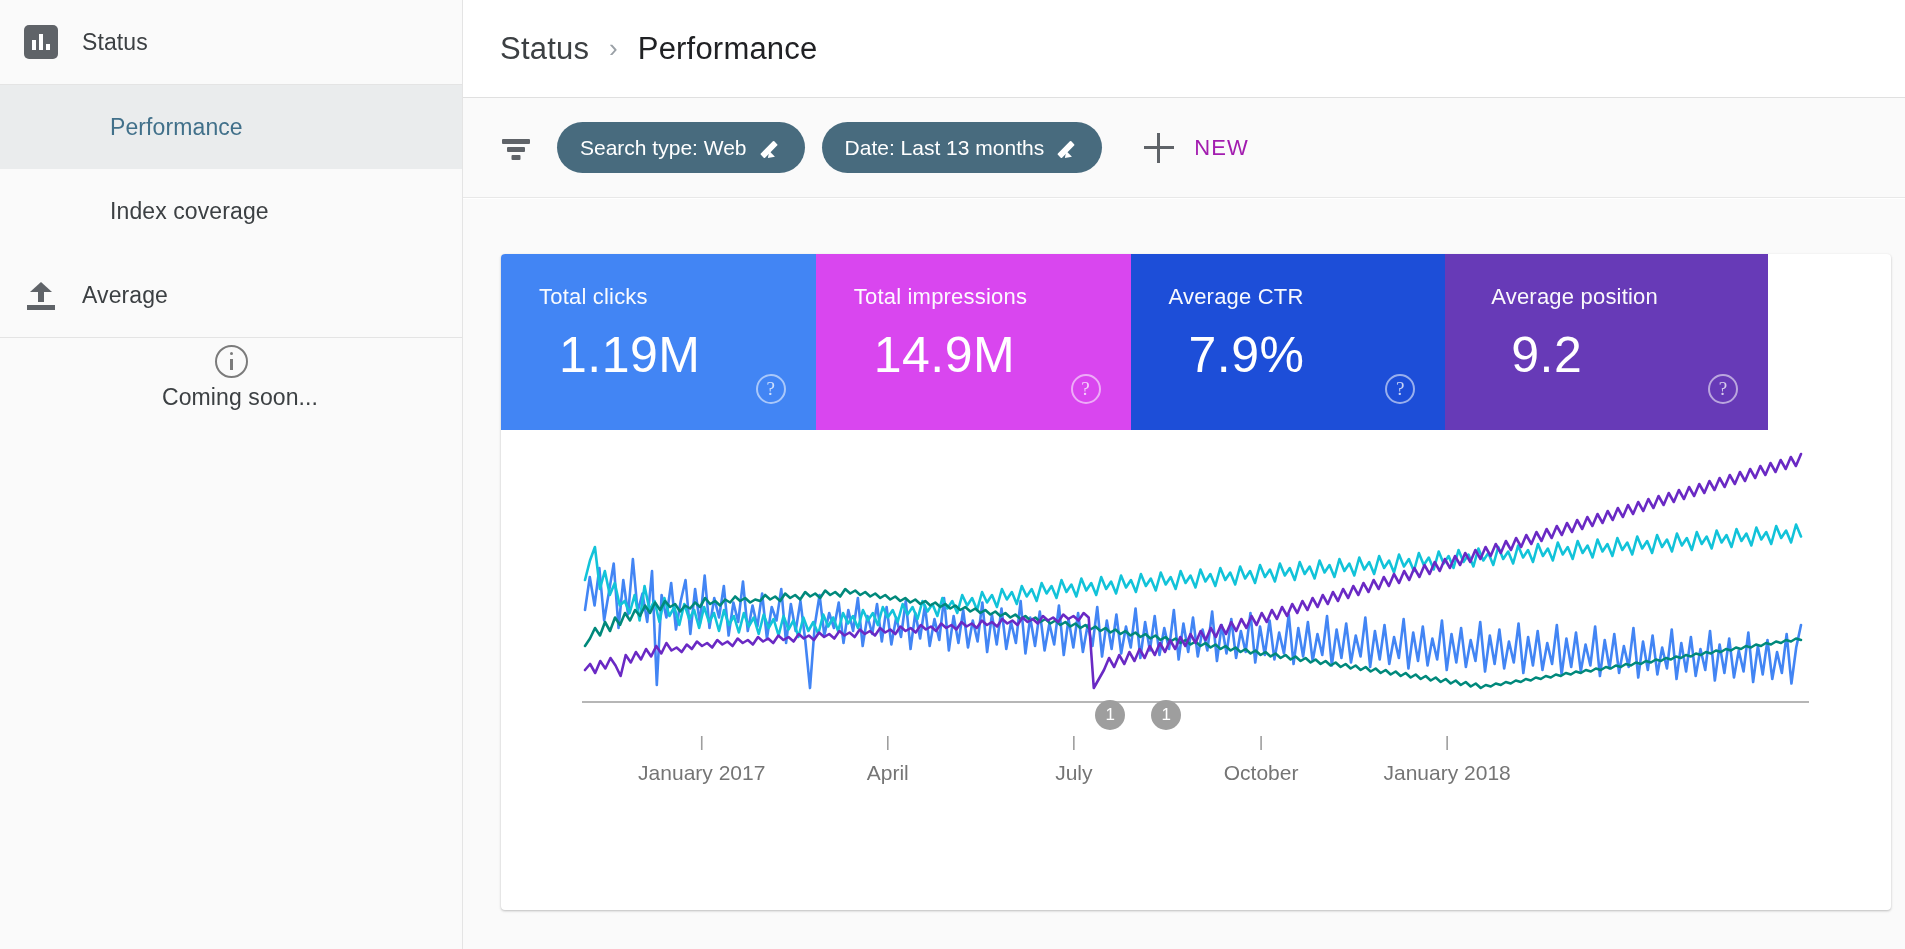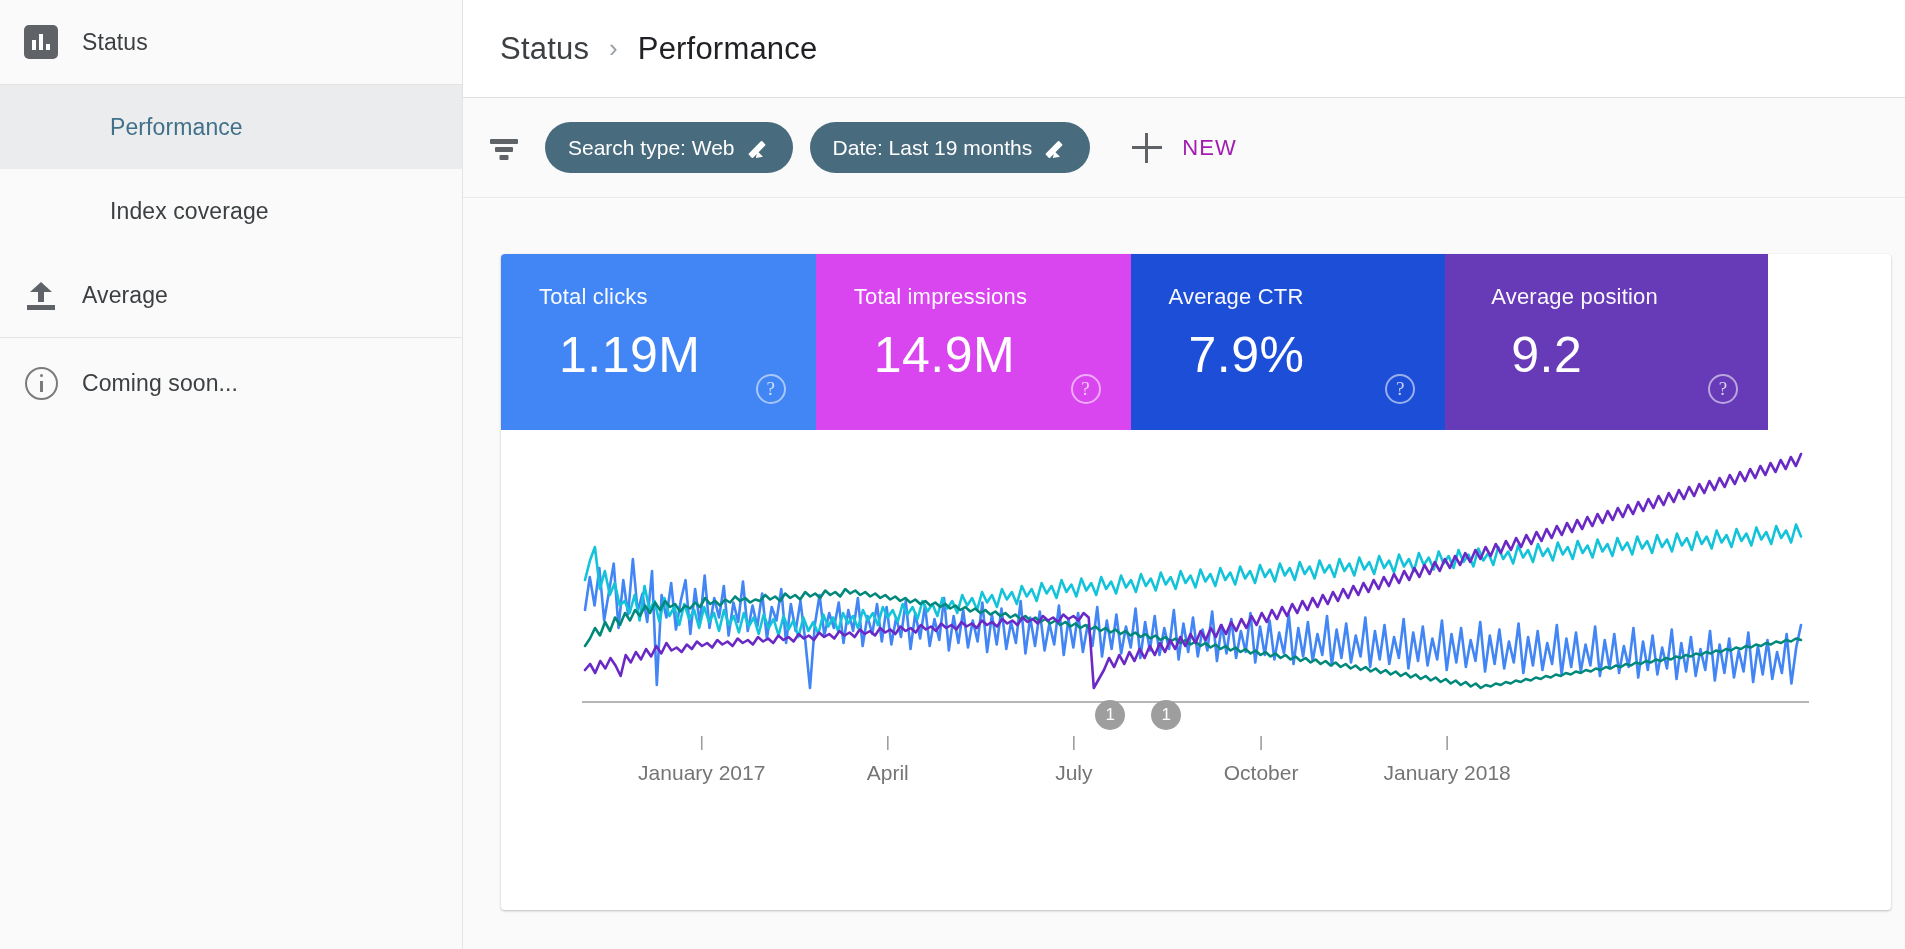--- a/index.html
+++ b/index.html
@@ -96,21 +96,21 @@
   .crumb-link { font-size: 31px; color: #3c4043; letter-spacing:.2px; cursor:pointer; }
   .crumb-sep { font-size: 26px; color: #9aa0a6; margin: 0 20px; }
   .crumb-cur { font-size: 31px; color: #202124; letter-spacing:.2px; }
 
   #filter-bar {
     height: 100px;
     background: #fafafa;
     border-bottom: 1px solid #e8e8e8;
     display: flex;
     align-items: center;
-    padding-left: 24px;
+    padding-left: 36px;
     gap: 0;
   }
   .funnel { width: 34px; height: 34px; position: relative; margin-right: 24px; cursor:pointer;}
   .funnel b { position:absolute; left:50%; transform:translateX(-50%); background:#5f6368; display:block; border-radius:1px;}
   .funnel b:nth-child(1){ top:8px; width:28px; height:5px;}
   .funnel b:nth-child(2){ top:16px; width:18px; height:5px;}
   .funnel b:nth-child(3){ top:24px; width:9px; height:5px;}
 
   .chip {
     height: 51px;
@@ -222,21 +222,21 @@
         <span class="ico-upload">
             <span class="head"></span>
             <span class="stem"></span>
             <span class="base"></span>
           </span>
       </span>
       <span class="nav-label">Average</span>
     </div>
     <div class="sep"></div>
 
-    <div class="nav-row" style="height:90px;">
+    <div class="nav-row" style="height:90px;flex-direction:column;">
       <span class="nav-ico">
         <span class="ico-info"></span>
       </span>
       <span class="nav-label">Coming soon...</span>
     </div>
 
   </div>
 
   <div id="main">
 
@@ -252,21 +252,21 @@
           <b></b>
           <b></b>
         </span>
 
       <span class="chip">
         <span>Search type: Web</span>
         <span class="pencil"></span>
       </span>
 
       <span class="chip">
-        <span>Date: Last 19 months</span>
+        <span>Date: Last 13 months</span>
         <span class="pencil"></span>
       </span>
 
       <span class="newbtn">
         <span class="plus"></span>
         <span class="newlbl">NEW</span>
       </span>
     </div>
 
     <div id="content-area">

